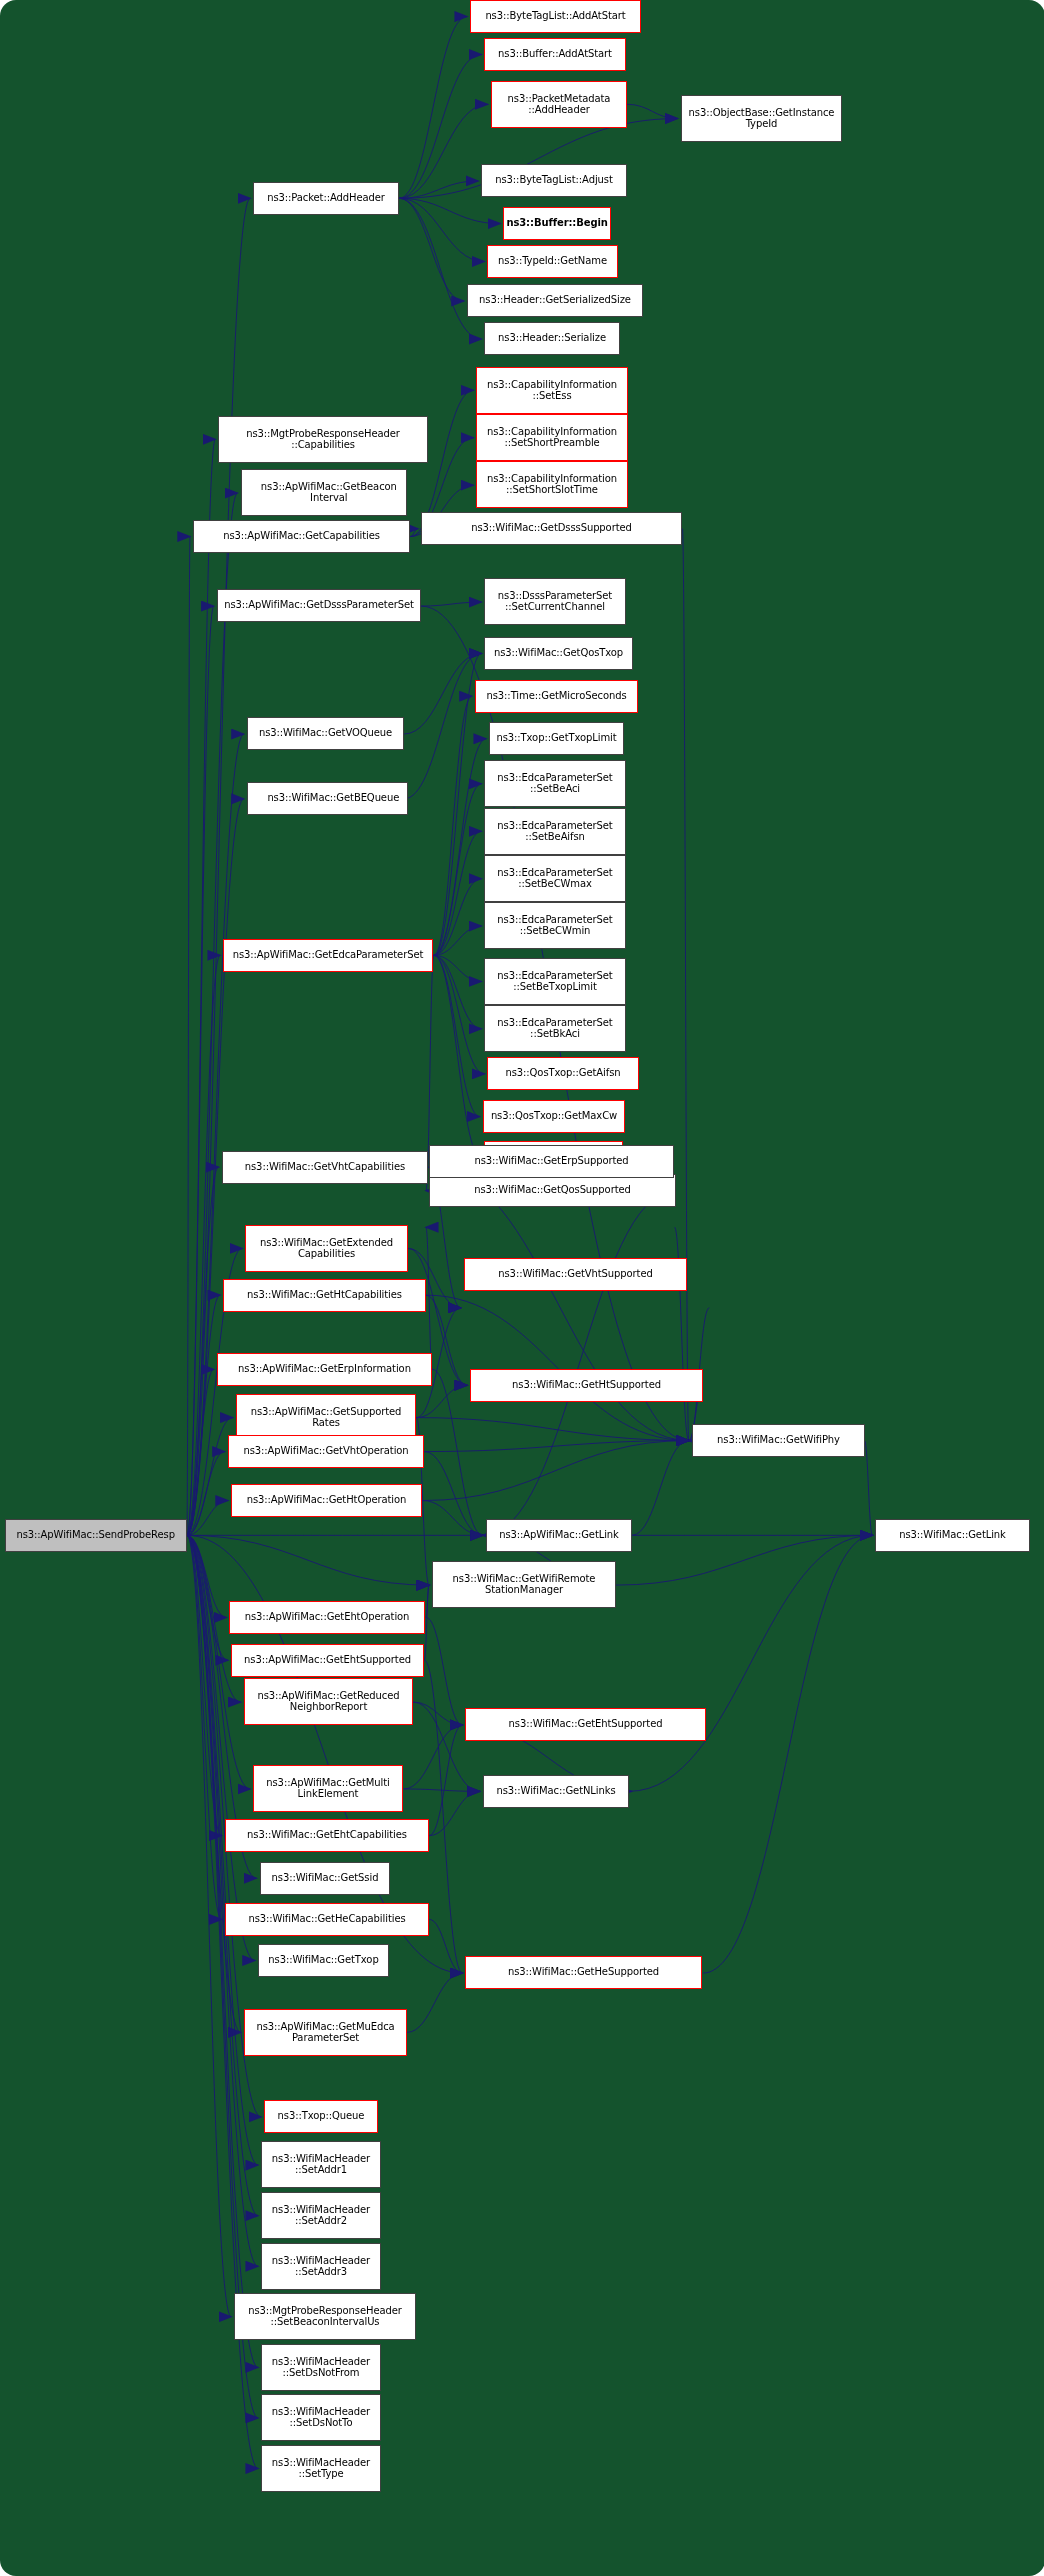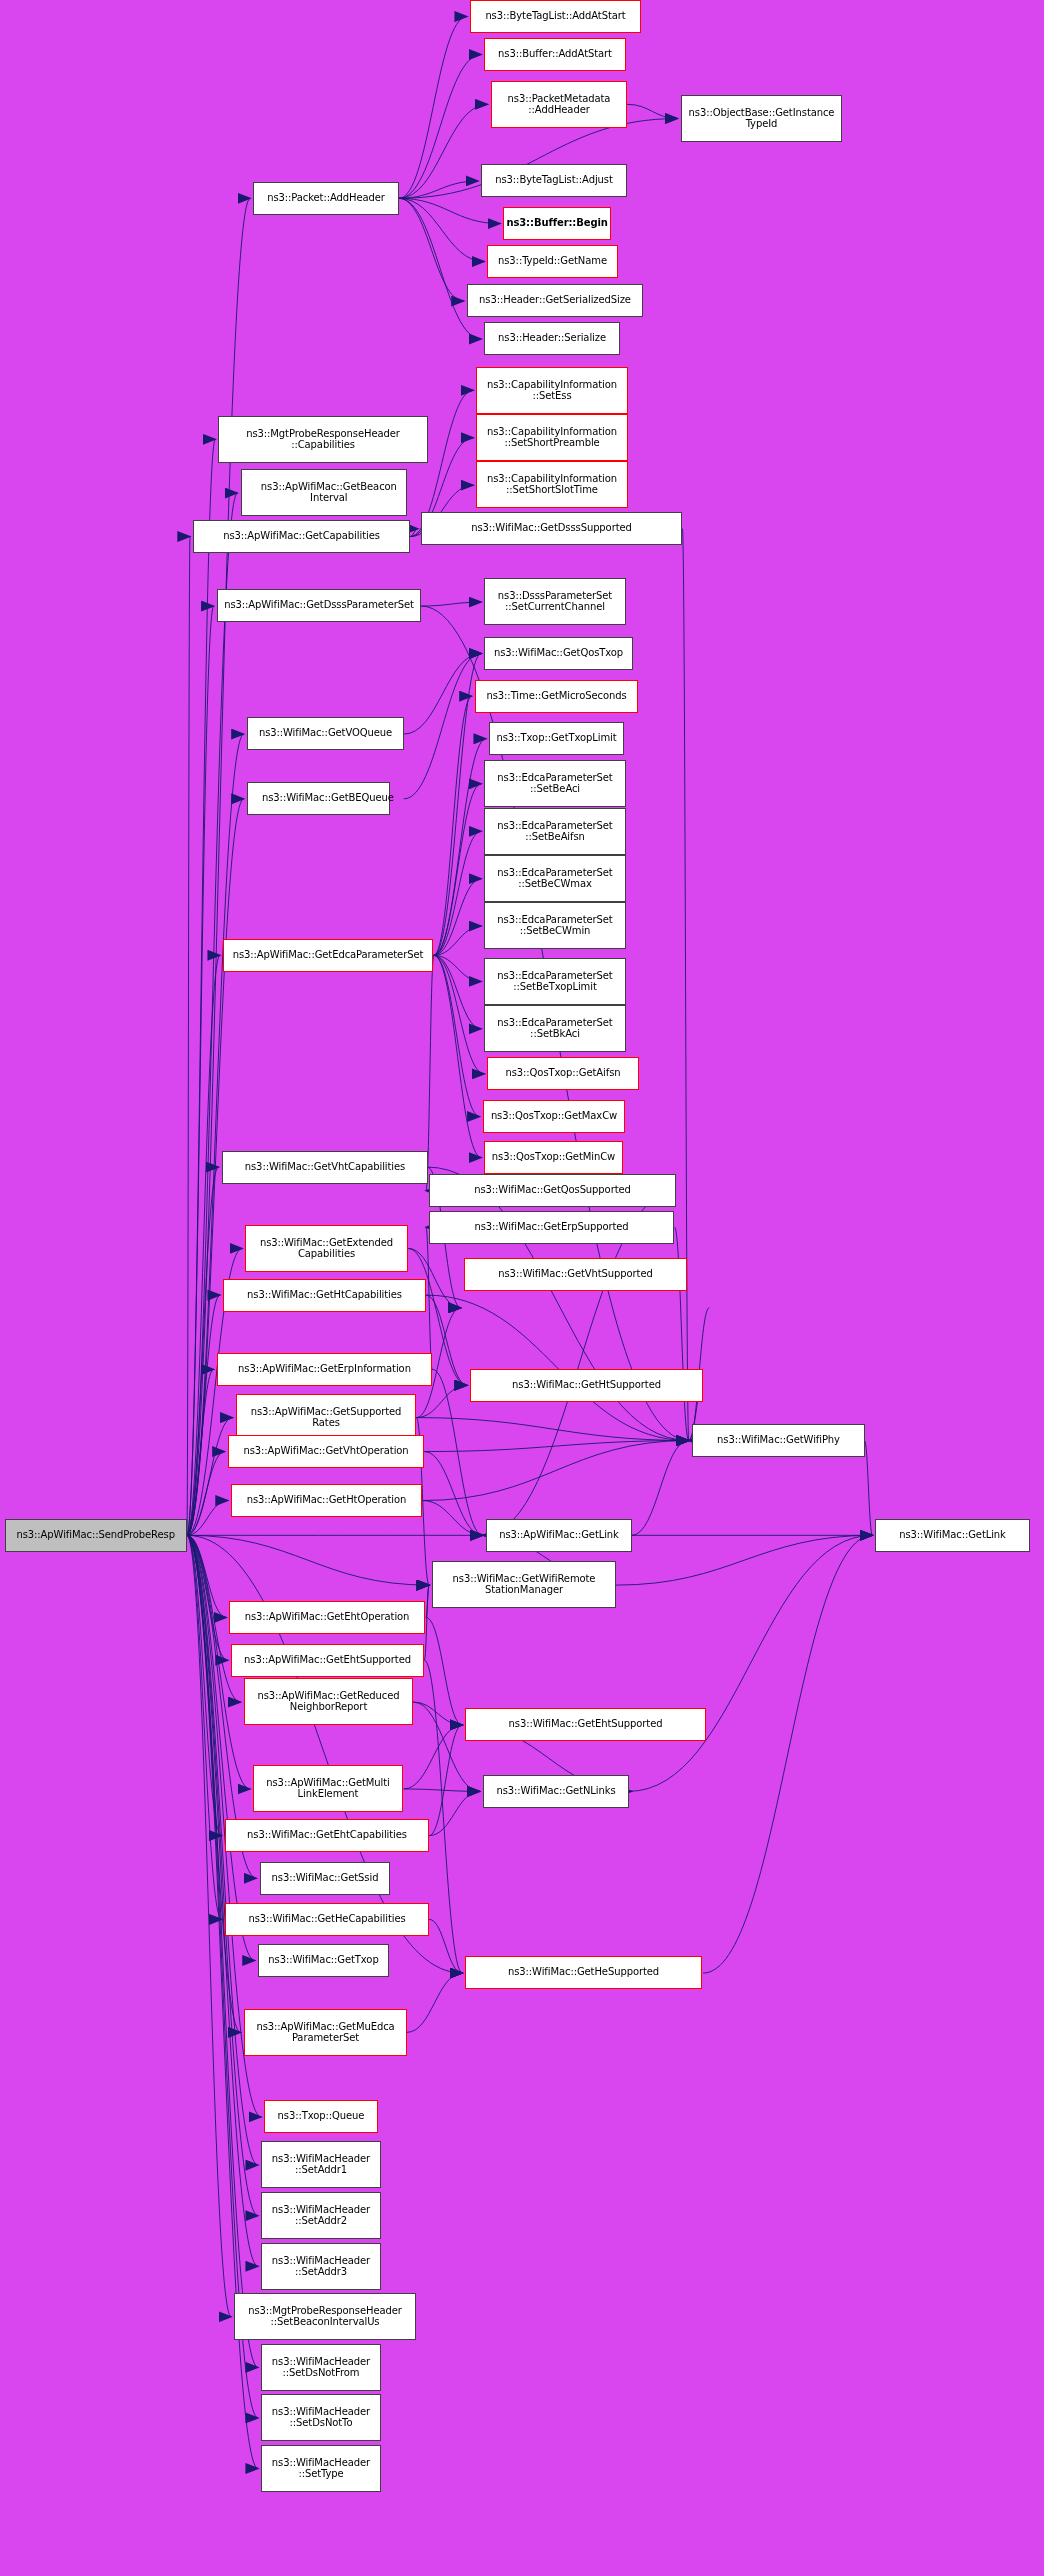--- a/index.html
+++ b/index.html
@@ -1,17 +1,17 @@
 <!DOCTYPE html>
 <html style="font-size:12.7px"><head>
 <meta charset="utf-8">
 <style>
   html,body{margin:0;padding:0;background:#ffffff;}
   body{font-family:"DejaVu Sans","Liberation Sans",sans-serif;}
-  #graph-root{position:relative;width:1045px;height:2576px;background:#d946ef;overflow:hidden;}
+  #graph-root{position:relative;width:1045px;height:2576px;background:#14532d;overflow:hidden;border-radius:16px;}
   svg.edges{position:absolute;left:0;top:0;width:1045px;height:2576px;pointer-events:none;}
   .node{position:absolute;box-sizing:border-box;display:flex;align-items:center;justify-content:center;
         text-align:center;background:#fff;border:0.8px solid #404040;font-size:10px;line-height:10.8px;
         color:#000;letter-spacing:-0.1px;padding:0.8px 2.4px;}
   .node.red{border:0.8px solid #ff0000;}
   .node.root{background:#bfbfbf;border:0.8px solid #404040;}
   .node span{display:block;width:100%;}
 </style>
 </head>
 <body>
@@ -199,21 +199,21 @@
       </div>
       <div class="node" style="left: 247px; top: 717px; width: 157px; height: 33px;">
         <span>ns3::WifiMac::GetVOQueue</span>
       </div>
       <div class="node" style="left: 489px; top: 722px; width: 135px; height: 33px;">
         <span>ns3::Txop::GetTxopLimit</span>
       </div>
       <div class="node" style="left: 484px; top: 760px; width: 142px; height: 47px;">
         <span>ns3::EdcaParameterSet<br>::SetBeAci</span>
       </div>
-      <div class="node" style="left: 247px; top: 782px; width: 143px; height: 33px; padding-left: 14px;">
+      <div class="node" style="left: 247px; top: 782px; width: 161px; height: 33px; padding-left: 14px;">
         <span>ns3::WifiMac::GetBEQueue</span>
       </div>
       <div class="node" style="left: 484px; top: 808px; width: 142px; height: 47px;">
         <span>ns3::EdcaParameterSet<br>::SetBeAifsn</span>
       </div>
       <div class="node" style="left: 484px; top: 855px; width: 142px; height: 47px;">
         <span>ns3::EdcaParameterSet<br>::SetBeCWmax</span>
       </div>
       <div class="node" style="left: 484px; top: 902px; width: 142px; height: 47px;">
         <span>ns3::EdcaParameterSet<br>::SetBeCWmin</span>
@@ -235,21 +235,21 @@
       </div>
       <div class="node red" style="left: 484px; top: 1141px; width: 139px; height: 33px;">
         <span>ns3::QosTxop::GetMinCw</span>
       </div>
       <div class="node" style="left: 429px; top: 1174px; width: 247px; height: 33px;">
         <span>ns3::WifiMac::GetQosSupported</span>
       </div>
       <div class="node" style="left: 222px; top: 1151px; width: 206px; height: 33px;">
         <span>ns3::WifiMac::GetVhtCapabilities</span>
       </div>
-      <div class="node" style="left: 429px; top: 1211px; width: 245px; height: 33px; justify-content: flex-end;">
+      <div class="node" style="left: 429px; top: 1145px; width: 245px; height: 33px; justify-content: flex-end;">
         <span>ns3::WifiMac::GetErpSupported</span>
       </div>
       <div class="node red" style="left: 245px; top: 1225px; width: 163px; height: 47px;">
         <span>ns3::WifiMac::GetExtended<br>Capabilities</span>
       </div>
       <div class="node red" style="left: 223px; top: 1279px; width: 203px; height: 33px;">
         <span>ns3::WifiMac::GetHtCapabilities</span>
       </div>
       <div class="node red" style="left: 464px; top: 1258px; width: 223px; height: 33px; justify-content: center;">
         <span>ns3::WifiMac::GetVhtSupported</span>

